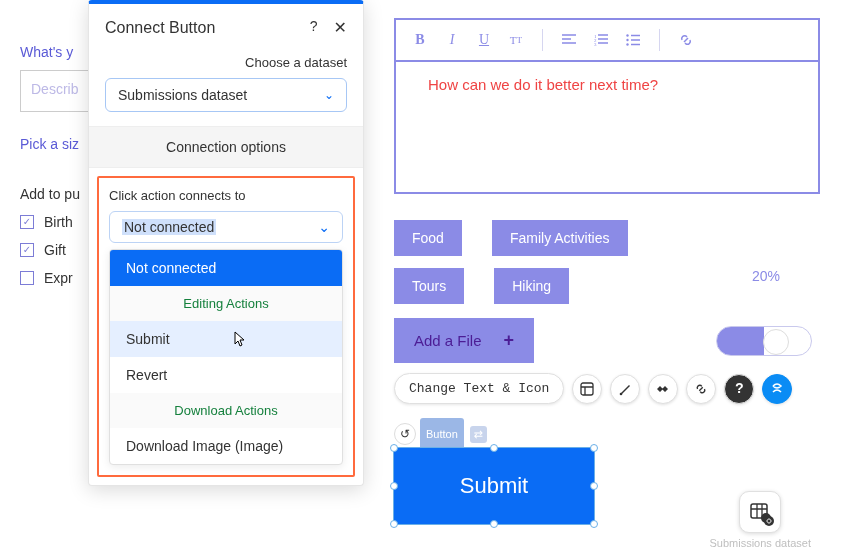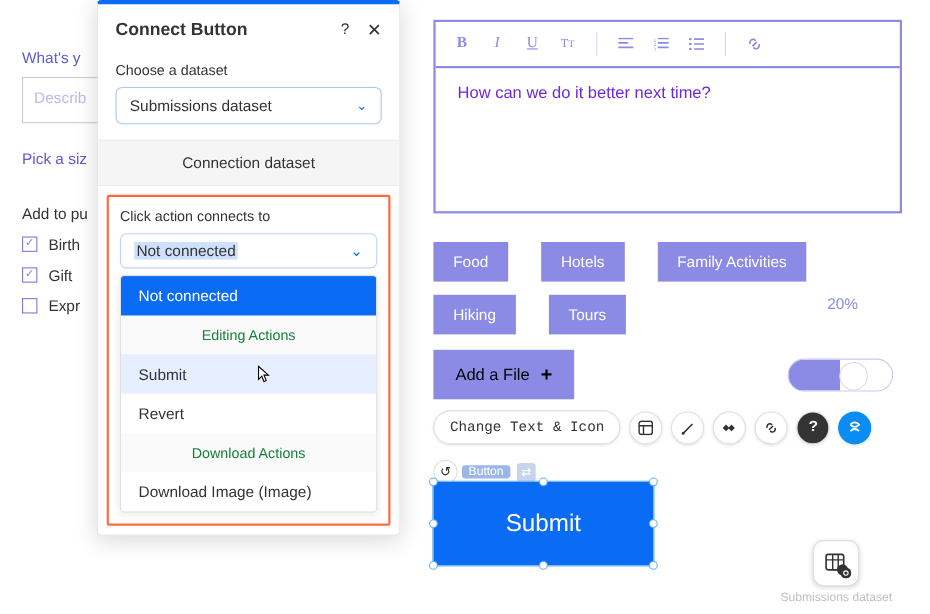--- a/index.html
+++ b/index.html
@@ -10,23 +10,23 @@
   .date-input { width: 80px; padding: 10px 8px; border: 1px solid #7c7cd6; color: #555; font-size: 13px; }
   .link-label { display: block; margin-top: 24px; color: #5a5ad6; font-size: 14px; }
   .textarea-bg { margin-top: 10px; border: 1px solid #ccc; padding: 10px; color: #bdb9e6; height: 42px; font-size: 14px; width: 340px; }
   .section-label { margin-top: 24px; color: #333; font-size: 14px; }
   .chk-row { display: flex; align-items: center; margin-top: 12px; gap: 10px; }
   .chk { width: 14px; height: 14px; border: 1.5px solid #7c7cd6; display: inline-flex; align-items: center; justify-content: center; color: #7c7cd6; font-size: 10px; line-height: 1; }
   
   
   .panel { position: absolute; left: 88px; top: 0; width: 276px; background: #fff; border: 1px solid #e5e5e5; border-top: 4px solid #0a6cf5; border-radius: 4px; box-shadow: 0 4px 20px rgba(0,0,0,0.15); z-index: 10; }
   .panel-header { display: flex; align-items: center; justify-content: space-between; padding: 14px 16px; }
-  .panel-title { font-weight: 700; font-size: 16px; }
+  .panel-title { font-weight: 400; font-size: 16px; }
   .panel-header-icons { display: flex; gap: 16px; color: #333; }
-  .panel-body { padding: 4px 16px 14px; }
+  .panel-body { padding: 4px 16px 14px; text-align: right; }
   .field-label { font-size: 13px; color: #333; margin-bottom: 8px; }
   .select { display: flex; align-items: center; justify-content: space-between; border: 1px solid #a7c7f5; border-radius: 6px; padding: 8px 12px; color: #333; font-size: 14px; cursor: pointer; }
   .select .chev { color: #0a6cf5; font-size: 12px; }
   .section-divider { background: #f5f5f5; padding: 12px 0; text-align: center; font-size: 14px; color: #333; border-top: 1px solid #eee; border-bottom: 1px solid #eee; }
   
   .highlight-box { margin: 8px; padding: 10px; border: 2px solid #ff6a3d; border-radius: 2px; }
   .dropdown-open { position: relative; }
   .select-open { display: flex; align-items: center; justify-content: space-between; border: 1px solid #bcd3f5; border-radius: 6px; padding: 7px 12px; font-size: 14px; background: #fff; cursor: pointer; }
   .select-open .sel-text { background: #cfe0fb; padding: 0 2px; }
   .dropdown-list { margin-top: 6px; border: 1px solid #e0e0e0; border-radius: 4px; overflow: hidden; background: #fff; box-shadow: 0 2px 8px rgba(0,0,0,0.08); }
@@ -35,40 +35,40 @@
   .dd-group { padding: 10px 16px; text-align: center; font-size: 13px; color: #15803d; background: #fafafa; }
   .dd-item.hover { background: #e5efff; position: relative; }
   .cursor { position: absolute; right: 94px; top: 10px; font-size: 14px; }
   
   
   .right-area { position: absolute; left: 394px; top: 18px; width: 426px; }
   .rte-box { border: 2px solid #8b8be6; }
   .rte-toolbar { display: flex; align-items: center; padding: 6px 10px; border-bottom: 2px solid #8b8be6; gap: 4px; }
   .tb-btn { width: 28px; height: 28px; display: inline-flex; align-items: center; justify-content: center; color: #8b8be6; border-radius: 4px; cursor: pointer; font-family: Georgia, serif; }
   .tb-sep { width: 1px; height: 22px; background: #d6d6f0; margin: 0 8px; }
-  .rte-body { padding: 14px 20px; color: #6d28d9; min-height: 130px; font-size: 15px; border-radius: 13px; }
+  .rte-body { padding: 14px 32px; color: #ef4444; min-height: 130px; font-size: 15px; border-radius: 13px; }
   
   .tag { display: inline-flex; align-items: center; justify-content: center; background: #8b8be6; color: #fff; padding: 10px 18px; font-size: 14px; cursor: pointer; }
   .tags-row { margin-top: 26px; display: flex; gap: 30px; flex-wrap: wrap; }
   .pct { margin-left: auto; color: #8b8be6; font-size: 14px; padding-right: 40px; }
   
   .addfile-row { display: flex; align-items: center; margin-top: 14px; gap: 12px; }
-  .addfile { background: #8b8be6; color: #000000; padding: 12px 20px; display: inline-flex; align-items: center; gap: 10px; font-size: 15px; cursor: pointer; }
+  .addfile { background: #8b8be6; color: #4c1d95; padding: 12px 20px; display: inline-flex; align-items: center; gap: 22px; font-size: 15px; cursor: pointer; }
   .toggle { margin-left: auto; width: 96px; height: 30px; border: 1px solid #c9c9ed; border-radius: 20px; background: linear-gradient(to right, #8b8be6 50%, #fff 50%); position: relative; margin-right: 8px; cursor: pointer; }
   .toggle::after { content: ""; position: absolute; left: 46px; top: 2px; width: 24px; height: 24px; background: #fff; border: 1px solid #ddd; border-radius: 50%; }
   
   .action-row { margin-top: 10px; display: flex; align-items: center; gap: 8px; font-family: Liberation Mono, monospace; }
   .pill { background: #fff; border: 1px solid #e0e0e0; border-radius: 20px; padding: 7px 14px; font-size: 13px; box-shadow: 0 1px 3px rgba(0,0,0,0.1); cursor: pointer; }
   .circ { width: 30px; height: 30px; border-radius: 50%; border: 1px solid #e0e0e0; display: inline-flex; align-items: center; justify-content: center; box-shadow: 0 1px 3px rgba(0,0,0,0.12); cursor: pointer; background: #fff; font-size: 14px; }
   .circ.primary { background: #0a8cf5; color: #fff; border-color: #0a8cf5; }
   
   .submit-area { margin-top: 14px; position: relative; }
   .badge-row { display: flex; align-items: center; gap: 4px; }
   .undo-circ { width: 22px; height: 22px; border-radius: 50%; background: #fff; border: 1px solid #ddd; display:inline-flex; align-items:center; justify-content:center; font-size: 12px; cursor:pointer; }
-  .button-badge { background: #9bb7e6; color: #fff; font-size: 11px; padding: 0 6px; border-radius: 3px; text-align: right; }
+  .button-badge { background: #9bb7e6; color: #fff; font-size: 11px; padding: 10px 6px; border-radius: 3px; text-align: right; }
   .swap-badge { background: #c8d4ec; color: #fff; font-size: 11px; padding: 2px 4px; border-radius: 3px; margin-left: 2px; }
   .submit-btn { width: 200px; height: 76px; background: #0a6cf5; color: #fff; font-size: 22px; display: flex; align-items: center; justify-content: center; position: relative; border: 1.5px dashed rgba(255,255,255,0); cursor: pointer; margin-top: -2px; }
   .sel-box { position: absolute; left: -2px; top: -2px; right: -2px; bottom: -2px; border: 1.5px solid #6bb0e8; }
   .handle { position: absolute; width: 8px; height: 8px; border: 1.5px solid #6bb0e8; background: #fff; border-radius: 50%; }
   
   .dataset-widget { position: absolute; right: 34px; bottom: 8px; display: flex; flex-direction: column; align-items: center; gap: 4px; }
   .ds-icon { width: 42px; height: 42px; border-radius: 10px; background: #fff; border: 1px solid #e0e0e0; box-shadow: 0 1px 4px rgba(0,0,0,0.15); display: flex; align-items: center; justify-content: center; cursor: pointer; position: relative; }
   .ds-label { color: #bfbfbf; font-size: 11px; text-align: center; line-height: 1.2; text-shadow: 0 0 3px #fff; }
   
   svg { display: block; }
@@ -103,21 +103,21 @@
       <span style="cursor:pointer;font-size:16px">✕</span>
     </div>
   </div>
   <div class="panel-body">
     <div class="field-label">Choose a dataset</div>
     <div class="select">
       <span>Submissions dataset</span>
       <span class="chev">⌄</span>
     </div>
   </div>
-  <div class="section-divider">Connection dataset</div>
+  <div class="section-divider">Connection options</div>
 
   <div class="highlight-box">
     <div class="field-label">Click action connects to</div>
     <div class="dropdown-open">
       <div class="select-open">
         <span class="sel-text">Not connected</span>
         <span class="chev" style="color:#0a6cf5">⌄</span>
       </div>
       <div class="dropdown-list">
         <div class="dd-item selected">Not connected</div>
@@ -178,26 +178,25 @@
           <svg width="16" height="16" viewBox="0 0 16 16">
             <path d="M6 10 L10 6 M4 8a3 3 0 0 1 4-4l1 1 M12 8a3 3 0 0 1-4 4l-1-1" stroke="#8b8be6" stroke-width="1.5" fill="none"></path>
           </svg>
         </span>
     </div>
     <div class="rte-body">How can we do it better next time?</div>
   </div>
 
   <div class="tags-row">
     <span class="tag">Food</span>
-    <span class="tag">Hotels</span>
     <span class="tag">Family Activities</span>
   </div>
   <div class="tags-row" style="margin-top:12px">
+    <span class="tag">Tours</span>
     <span class="tag">Hiking</span>
-    <span class="tag">Tours</span>
     <span class="pct">20%</span>
   </div>
 
   <div class="addfile-row">
     <span class="addfile">
       <span>Add a File</span>
       <span style="font-weight:bold;font-size:18px">+</span>
     </span>
     <span class="toggle"></span>
   </div>

